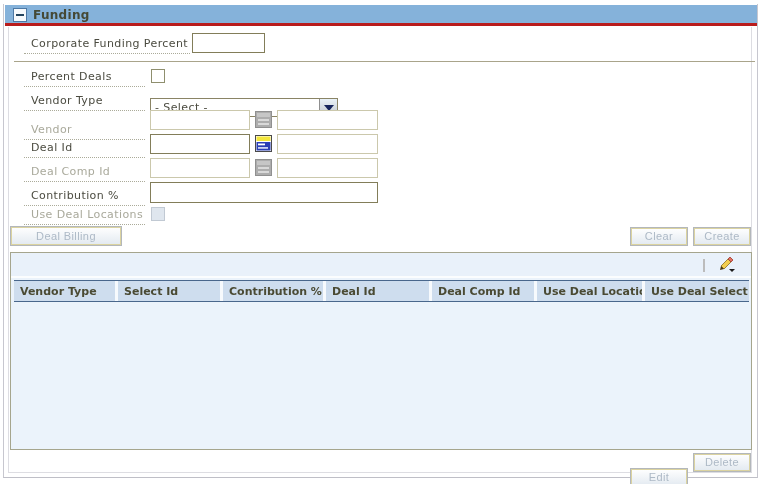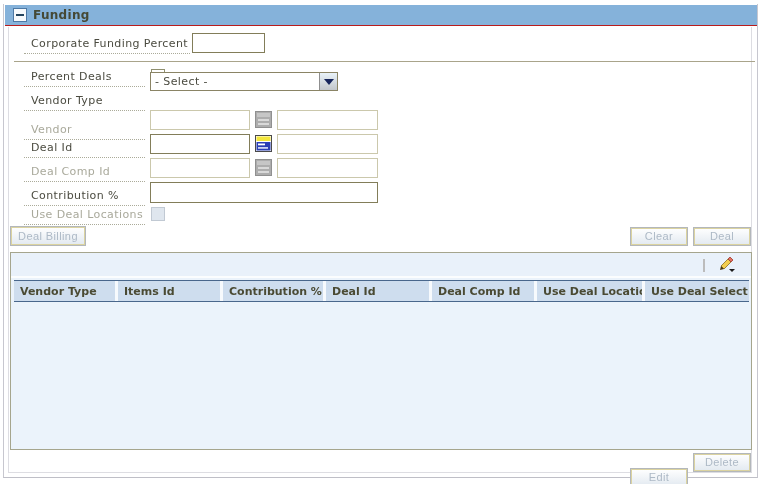--- a/index.html
+++ b/index.html
@@ -13,21 +13,21 @@
     position:absolute; left:3px; top:4px; width:755px; height:474px;
     border-left:1px solid #C7C7CF; border-right:1px solid #C7C7CF; border-bottom:1px solid #BFBFC7;
   }
   .inner-border {
     position:absolute; left:8px; top:27px; width:744px; height:446px;
     border-left:1px solid #DDDDE2; border-right:1px solid #DDDDE2; border-bottom:1px solid #DDDDE2;
   }
   
   .hdr {
     position:absolute; left:5px; top:5px; width:752px; height:21px;
-    background:#85B2DA; border-bottom:1px solid #b91c1c;
+    background:#85B2DA; border-bottom:3px solid #b91c1c;
   }
   .hdr .collapse {
     position:absolute; left:8px; top:3px; width:14px; height:14px;
     background:#F6F9FC; border:1px solid #4E79A5; cursor:pointer;
   }
   .hdr .collapse .minus {
     position:absolute; left:2px; top:5px; width:8px; height:2px; background:#23445F;
   }
   .hdr .title {
     position:absolute; left:28px; top:3px; font-weight:bold; font-size:12px;
@@ -45,21 +45,21 @@
     position:absolute; height:20px; border:1px solid #827D59; background:#fff;
     font-family:inherit; font-size:11px; padding:0 3px; color:#333;
   }
   .txt.dis { border-color:#CBC8AC; }
   .sep { position:absolute; left:14px; width:741px; height:1px; background:#A9A48B; }
   
   .chk { position:absolute; width:14px; height:14px; background:#fff; border:1px solid #8F8F6E; }
   .chk.dis { background:#DFE6EE; border-color:#C1C9D3; }
   
   .select {
-    position:absolute; left:150px; top:72px; width:188px; height:19px;
+    position:absolute; left:150px; top:98px; width:188px; height:19px;
     background:#fff; border:1px solid #8A8465;text-align:right;
   }
   .select .sel-val { position:absolute; left:4px; top:2px; color:#4B4B40; letter-spacing:0.4px; }
   .select .sel-btn {
     position:absolute; right:0; top:0; width:18px; height:17px;
     background:linear-gradient(180deg,#E9F2F9 0%,#C2C7CB 100%);
     border-left:1px solid #8F8F8F; cursor:pointer;
   }
   .select .sel-arrow {
     position:absolute; left:4px; top:6px; width:0; height:0;
@@ -165,40 +165,40 @@
     </svg>
   </span>
   <input class="txt dis" style="left: 277px; top: 158px; width: 101px;" value="">
 
   <div class="lbl" style="top:187px;">Contribution %</div>
   <input class="txt" style="left: 150px; top: 182px; width: 228px; height: 21px;" value="">
 
   <div class="lbl dis" style="top:206px;">Use Deal Locations</div>
   <div class="chk dis" style="left:151px; top:207px;"></div>
 
-  <button class="btn" style="left:10px; top:226px; width:76px; height:20px;">Deal Billing</button>
+  <button class="btn" style="left:10px; top:226px; width:112px; height:20px;">Deal Billing</button>
 
   <button class="btn" style="left:630px; top:227px; width:58px;">Clear</button>
-  <button class="btn" style="left:693px; top:227px; width:58px;">Deal</button>
+  <button class="btn" style="left:693px; top:227px; width:58px;">Create</button>
 
   <div class="tbl">
     <div class="toolbar">
       <span class="tb-sep"></span>
       <span class="pencil">
         <svg width="20" height="18" viewBox="0 0 20 18">
           <polygon points="4,10 11,3 14,6 7,13" fill="#F2CD4E" stroke="#8A6D1F" stroke-width="0.8"></polygon>
           <polygon points="11,3 13,1 16,4 14,6" fill="#E2705F" stroke="#9E3A2E" stroke-width="0.8"></polygon>
           <polygon points="4,10 7,13 3,14" fill="#4A3A14"></polygon>
           <polygon points="12,13 18,13 15,16" fill="#1C1C1C"></polygon>
         </svg>
       </span>
     </div>
     <div class="thead">
       <div class="th c0">Vendor Type</div>
-      <div class="th c1">Items Id</div>
+      <div class="th c1">Select Id</div>
       <div class="th c2">Contribution %</div>
       <div class="th c3">Deal Id</div>
       <div class="th c4">Deal Comp Id</div>
       <div class="th c5">Use Deal Locations</div>
       <div class="th c6">Use Deal Select</div>
     </div>
     <div class="tbody"></div>
   </div>
 
   <button class="btn" style="left:630px; top:468px; width:58px;">Edit</button>

